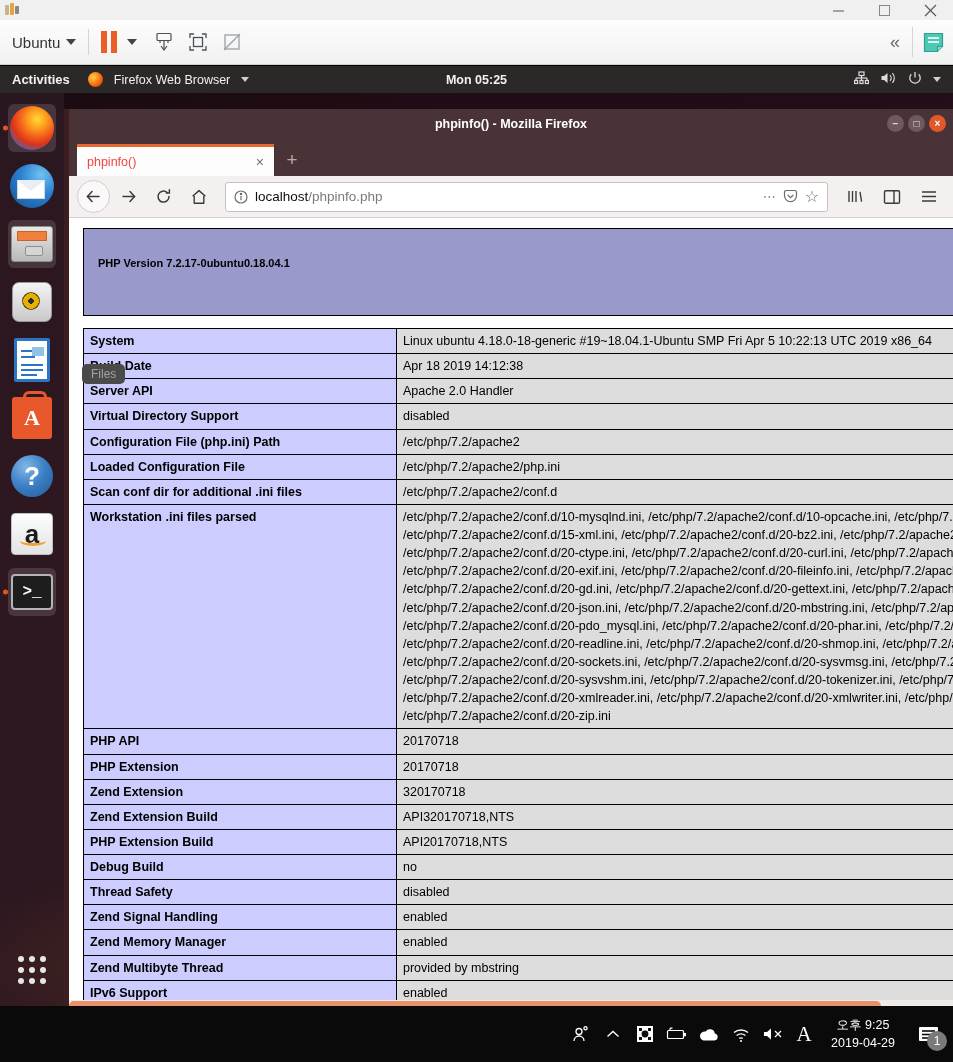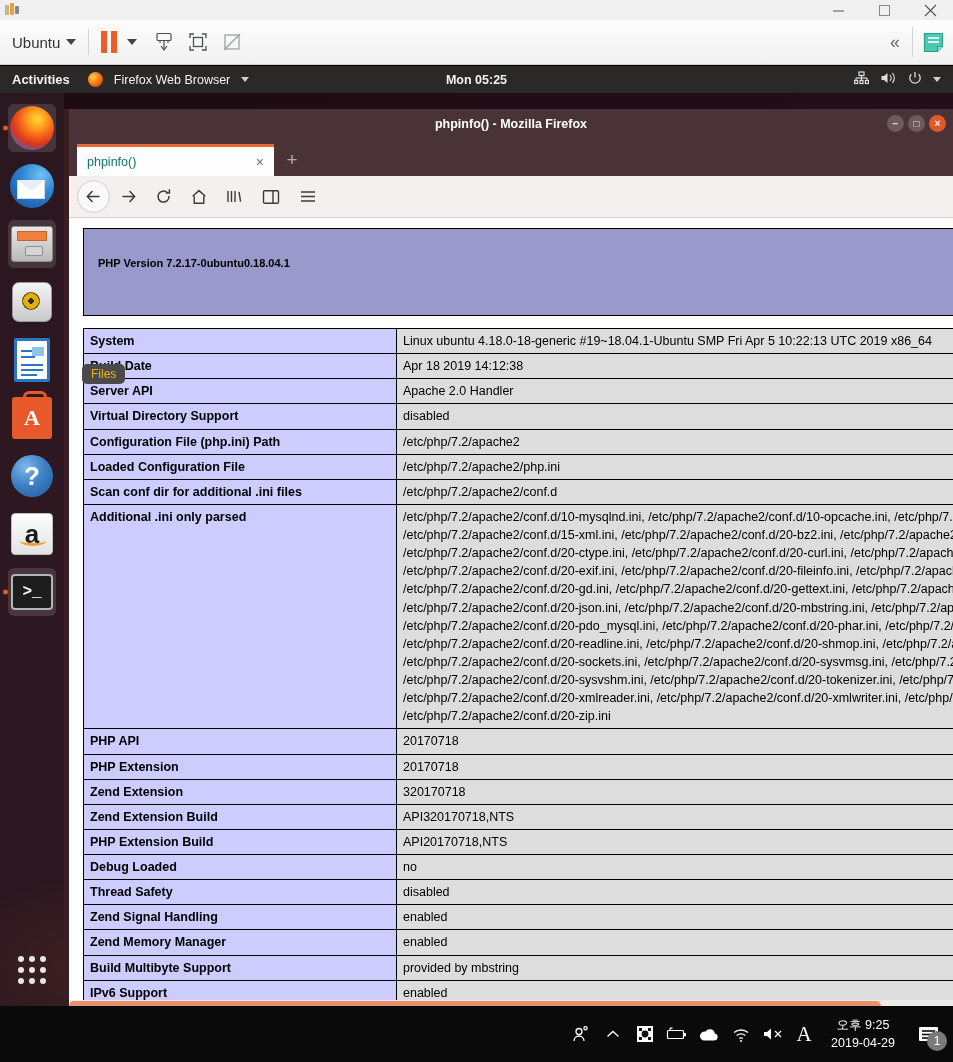--- a/index.html
+++ b/index.html
@@ -139,21 +139,21 @@
   .ff-wc { position: absolute; right: 7px; top: 6px; display: flex; gap: 4px; }
   .ff-wc span { width: 17px; height: 17px; border-radius: 50%; background: #6e5a5d;
     display:flex; align-items:center;justify-content:center; color:#e6dede; font-size:10px; line-height:1;}
   .ff-wc span.close { background: #e2582a; color:#fff; }
 
   .ff-tabbar { height: 37px; background: #4a3336; display: flex; align-items: flex-end; padding-left: 8px; }
   .ff-tab {
     width: 197px; height: 32px; background: #fdfdfd; border-top: 3px solid #e86a33;
     display: flex; align-items: center; padding: 0 10px; position: relative;
   }
-  .ff-tab-label { font-size: 12.5px; color: #0f766e; flex: 1; white-space: nowrap; overflow: hidden; }
+  .ff-tab-label { font-size: 12.5px; color: #ef4444; flex: 1; white-space: nowrap; overflow: hidden; }
   .ff-tab-close { color: #6f6f6f; font-size: 14px; padding-left: 6px; }
   .ff-newtab { width: 36px; height: 32px; display:flex;align-items:center;justify-content:center;
     color: #b6aaa9; font-size: 19px; }
 
   .ff-navbar { height: 42px; background: #f4f0ef; display: flex; align-items: center; padding: 0 8px; gap: 2px;
     border-bottom: 1px solid #d6d0cf; }
   .nav-btn { width: 33px; height: 33px; display:flex; align-items:center; justify-content:center; color:#3b3b3b; }
   .nav-btn.back { border:1px solid #d3cdcc; border-radius:50%; background:#faf8f8; }
   .urlbar {
     flex: 1; height: 30px; margin: 0 8px; background: #fff; border: 1px solid #c9c2c1; border-radius: 3px;
@@ -178,21 +178,21 @@
   .php-version {
     position: absolute; left: 14px; top: 28px; font-size: 11px; font-weight: bold; color: #000;
   }
   table.phptable { border-collapse: collapse; width: 1160px; }
   table.phptable td { border: 1px solid #000000; font-size: 12.5px; padding: 3px 6px; vertical-align: top; line-height: 1.45; }
   td.e { background: #ccccff; font-weight: bold; width: 313px; color: #000; }
   td.v { background: #dddddd; color: #000; word-break: break-word; }
 
   .tooltip-files {
     position: absolute; left: 13px; top: 146px;
-    background: #4a4a4a; color: #eab308; font-size: 12px;
+    background: #4a4a4a; color: #a3a3a3; font-size: 12px;
     padding: 3px 9px; border-radius: 5px; z-index: 20;
   }
 
   .hscroll {
     position: absolute; left: 0; bottom: 0; width: 889px; height: 12px; background: #efebe9;
   }
   .hscroll .thumb { position: absolute; left: 0; top: 1px; width: 812px; height: 10px;
     background: #e8916a; border-radius: 5px; }
 
   
@@ -436,20 +436,38 @@
             <path d="M14 8.5a5.5 5.5 0 1 1-1.8-4"></path>
               <path d="M14.4 1.8v3.1h-3.1"></path>
           </svg>
         </div>
         <div class="nav-btn">
           <svg width="18" height="18" viewBox="0 0 18 18" fill="none" stroke="#3b3b3b" stroke-width="1.4" stroke-linejoin="round">
             <path d="M2.6 8.2 9 2.6l6.4 5.6"></path>
               <path d="M4.2 8v7.2h9.6V8"></path>
           </svg>
         </div>
+        <div class="urlbar">
+          <span class="url-ic">
+            <svg width="14" height="14" viewBox="0 0 14 14" fill="none" stroke="#6c6c6c" stroke-width="1.2">
+              <circle cx="7" cy="7" r="6"></circle>
+                <line x1="7" y1="6" x2="7" y2="10.2"></line>
+                <circle cx="7" cy="4" r="0.7" fill="#6c6c6c"></circle>
+            </svg>
+          </span>
+          <span class="url-text"><span>localhost</span><span class="dim">/phpinfo.php</span></span>
+          <span class="url-ic">⋯</span>
+          <span class="url-ic">
+            <svg width="15" height="15" viewBox="0 0 15 15" fill="none" stroke="#6c6c6c" stroke-width="1.2">
+              <path d="M1.5 3.2a1.7 1.7 0 0 1 1.7-1.7h8.6a1.7 1.7 0 0 1 1.7 1.7v3.3c0 3.4-2.7 6.2-6 6.2s-6-2.8-6-6.2z"></path>
+              <path d="M4.7 6 7.5 8.7 10.3 6"></path>
+            </svg>
+          </span>
+          <span class="url-ic" style="font-size:16px">☆</span>
+        </div>
         <div class="ff-right">
           <div class="nav-btn">
             <svg width="18" height="17" viewBox="0 0 18 17" fill="none" stroke="#3b3b3b" stroke-width="1.4">
               <line x1="3" y1="3" x2="3" y2="14"></line>
                 <line x1="6.5" y1="3" x2="6.5" y2="14"></line>
               <line x1="10" y1="3" x2="10" y2="14"></line>
                 <line x1="14" y1="3.8" x2="15.6" y2="13.6"></line>
             </svg>
           </div>
           <div class="nav-btn">
@@ -498,21 +516,21 @@
                 </tr>
                 <tr>
                   <td class="e">Loaded Configuration File</td>
                   <td class="v">/etc/php/7.2/apache2/php.ini</td>
                 </tr>
                 <tr>
                   <td class="e">Scan conf dir for additional .ini files</td>
                   <td class="v">/etc/php/7.2/apache2/conf.d</td>
                 </tr>
                 <tr>
-                  <td class="e">Additional .ini only parsed</td>
+                  <td class="e">Workstation .ini files parsed</td>
                   <td class="v">/etc/php/7.2/apache2/conf.d/10-mysqlnd.ini, /etc/php/7.2/apache2/conf.d/10-opcache.ini, /etc/php/7.2/apache2/conf.d/10-pdo.ini, /etc/php/7.2/apache2/conf.d/15-xml.ini, /etc/php/7.2/apache2/conf.d/20-bz2.ini, /etc/php/7.2/apache2/conf.d/20-calendar.ini, /etc/php/7.2/apache2/conf.d/20-ctype.ini, /etc/php/7.2/apache2/conf.d/20-curl.ini, /etc/php/7.2/apache2/conf.d/20-dom.ini, /etc/php/7.2/apache2/conf.d/20-exif.ini, /etc/php/7.2/apache2/conf.d/20-fileinfo.ini, /etc/php/7.2/apache2/conf.d/20-ftp.ini, /etc/php/7.2/apache2/conf.d/20-gd.ini, /etc/php/7.2/apache2/conf.d/20-gettext.ini, /etc/php/7.2/apache2/conf.d/20-iconv.ini, /etc/php/7.2/apache2/conf.d/20-json.ini, /etc/php/7.2/apache2/conf.d/20-mbstring.ini, /etc/php/7.2/apache2/conf.d/20-mysqli.ini, /etc/php/7.2/apache2/conf.d/20-pdo_mysql.ini, /etc/php/7.2/apache2/conf.d/20-phar.ini, /etc/php/7.2/apache2/conf.d/20-posix.ini, /etc/php/7.2/apache2/conf.d/20-readline.ini, /etc/php/7.2/apache2/conf.d/20-shmop.ini, /etc/php/7.2/apache2/conf.d/20-simplexml.ini, /etc/php/7.2/apache2/conf.d/20-sockets.ini, /etc/php/7.2/apache2/conf.d/20-sysvmsg.ini, /etc/php/7.2/apache2/conf.d/20-sysvsem.ini, /etc/php/7.2/apache2/conf.d/20-sysvshm.ini, /etc/php/7.2/apache2/conf.d/20-tokenizer.ini, /etc/php/7.2/apache2/conf.d/20-wddx.ini, /etc/php/7.2/apache2/conf.d/20-xmlreader.ini, /etc/php/7.2/apache2/conf.d/20-xmlwriter.ini, /etc/php/7.2/apache2/conf.d/20-xsl.ini, /etc/php/7.2/apache2/conf.d/20-zip.ini</td>
                 </tr>
                 <tr>
                   <td class="e">PHP API</td>
                   <td class="v">20170718</td>
                 </tr>
                 <tr>
                   <td class="e">PHP Extension</td>
                   <td class="v">20170718</td>
                 </tr>
@@ -522,37 +540,37 @@
                 </tr>
                 <tr>
                   <td class="e">Zend Extension Build</td>
                   <td class="v">API320170718,NTS</td>
                 </tr>
                 <tr>
                   <td class="e">PHP Extension Build</td>
                   <td class="v">API20170718,NTS</td>
                 </tr>
                 <tr>
-                  <td class="e">Debug Loaded</td>
+                  <td class="e">Debug Build</td>
                   <td class="v">no</td>
                 </tr>
                 <tr>
                   <td class="e">Thread Safety</td>
                   <td class="v">disabled</td>
                 </tr>
                 <tr>
                   <td class="e">Zend Signal Handling</td>
                   <td class="v">enabled</td>
                 </tr>
                 <tr>
                   <td class="e">Zend Memory Manager</td>
                   <td class="v">enabled</td>
                 </tr>
                 <tr>
-                  <td class="e">Build Multibyte Support</td>
+                  <td class="e">Zend Multibyte Thread</td>
                   <td class="v">provided by mbstring</td>
                 </tr>
                 <tr>
                   <td class="e">IPv6 Support</td>
                   <td class="v">enabled</td>
                 </tr>
                 <tr>
                   <td class="e">DTrace Support</td>
                   <td class="v">available, disabled</td>
                 </tr>

